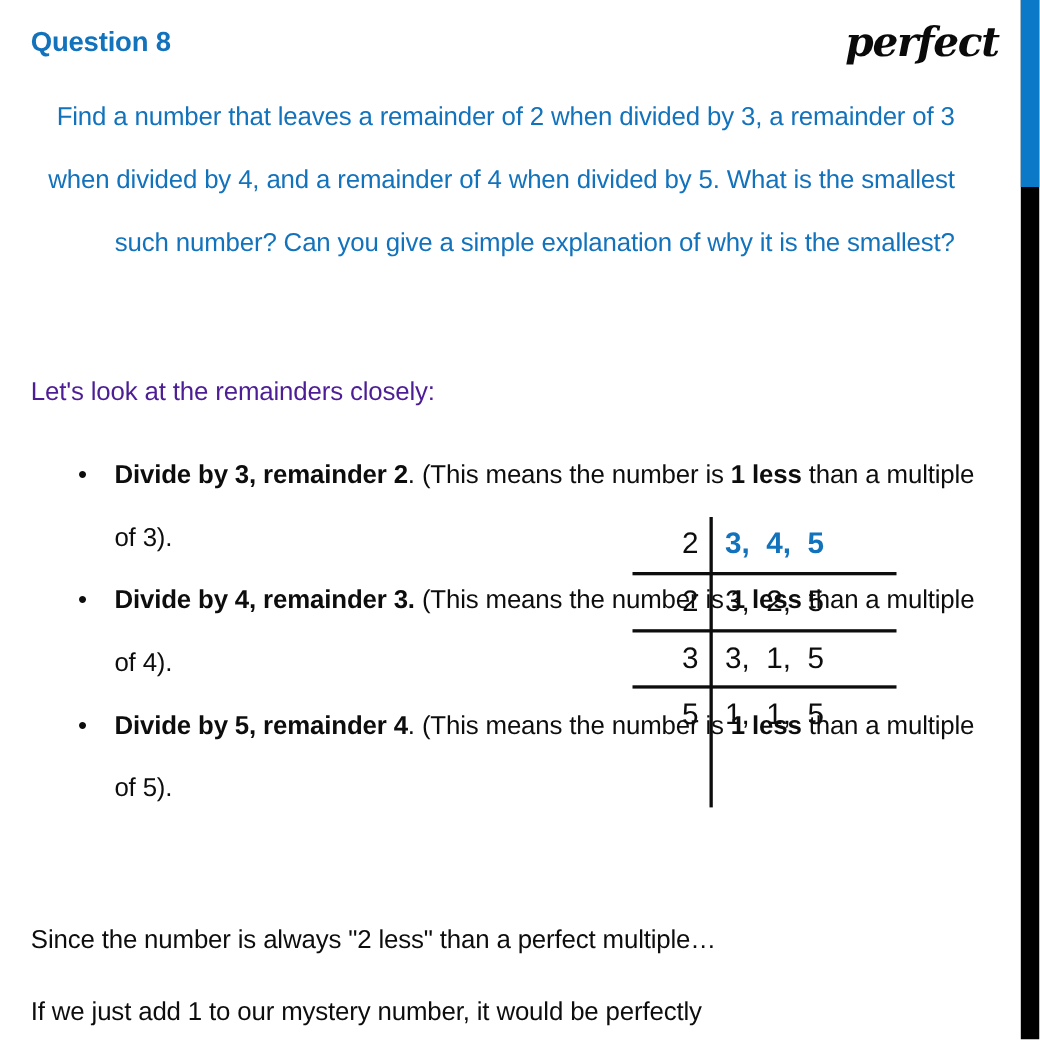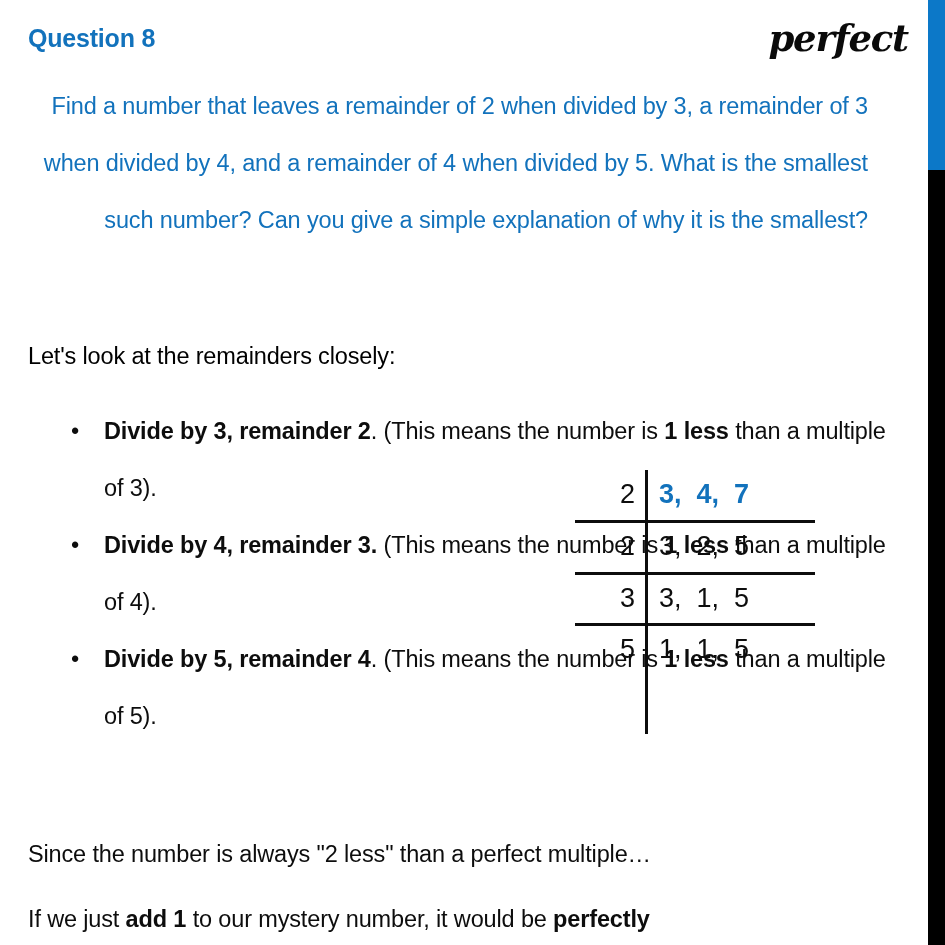--- a/index.html
+++ b/index.html
@@ -94,21 +94,21 @@
     letter-spacing: -0.15px;
     text-align: right;
   }
 
   
   .answer-intro {
     position: absolute;
     top: 340px;
     left: 28px;
     width: 860px;
-    color: #000000;
+    color: #4c1d95;
     font-size: 23.5px;
     line-height: 32px;
     letter-spacing: -0.15px;
   }
 
   .bullet-list {
     position: absolute;
     top: 403px;
     left: 28px;
     width: 880px;
@@ -144,21 +144,21 @@
   .closing-2 {
     position: absolute;
     top: 903px;
     left: 28px;
     width: 880px;
     color: #0d0d0d;
     font-size: 23.5px;
     line-height: 32px;
     letter-spacing: -0.15px;
   }
-  .closing-2 b, .closing-1 b { font-weight: bold; }
+  .closing-2 b, .closing-1 b { font-weight: normal; }
 
   
   .factor-table {
     position: absolute;
     left: 575px;
     top: 468px;
     width: 270px;
     height: 268px;
     color: #0d0d0d;
     font-size: 27px;
@@ -250,21 +250,21 @@
 
     <div class="factor-table">
 
       <div class="ft-vline"></div>
       <div class="ft-hline ft-h1"></div>
       <div class="ft-hline ft-h2"></div>
       <div class="ft-hline ft-h3"></div>
 
       <div class="ft-row ft-r0 ft-head">
         <span class="ft-div">2</span>
-        <span class="ft-vals">3,  4,  7</span>
+        <span class="ft-vals">3,  4,  5</span>
       </div>
 
       <div class="ft-row ft-r1">
         <span class="ft-div">2</span>
         <span class="ft-vals">3,  2,  5</span>
       </div>
 
       <div class="ft-row ft-r2">
         <span class="ft-div">3</span>
         <span class="ft-vals">3,  1,  5</span>

